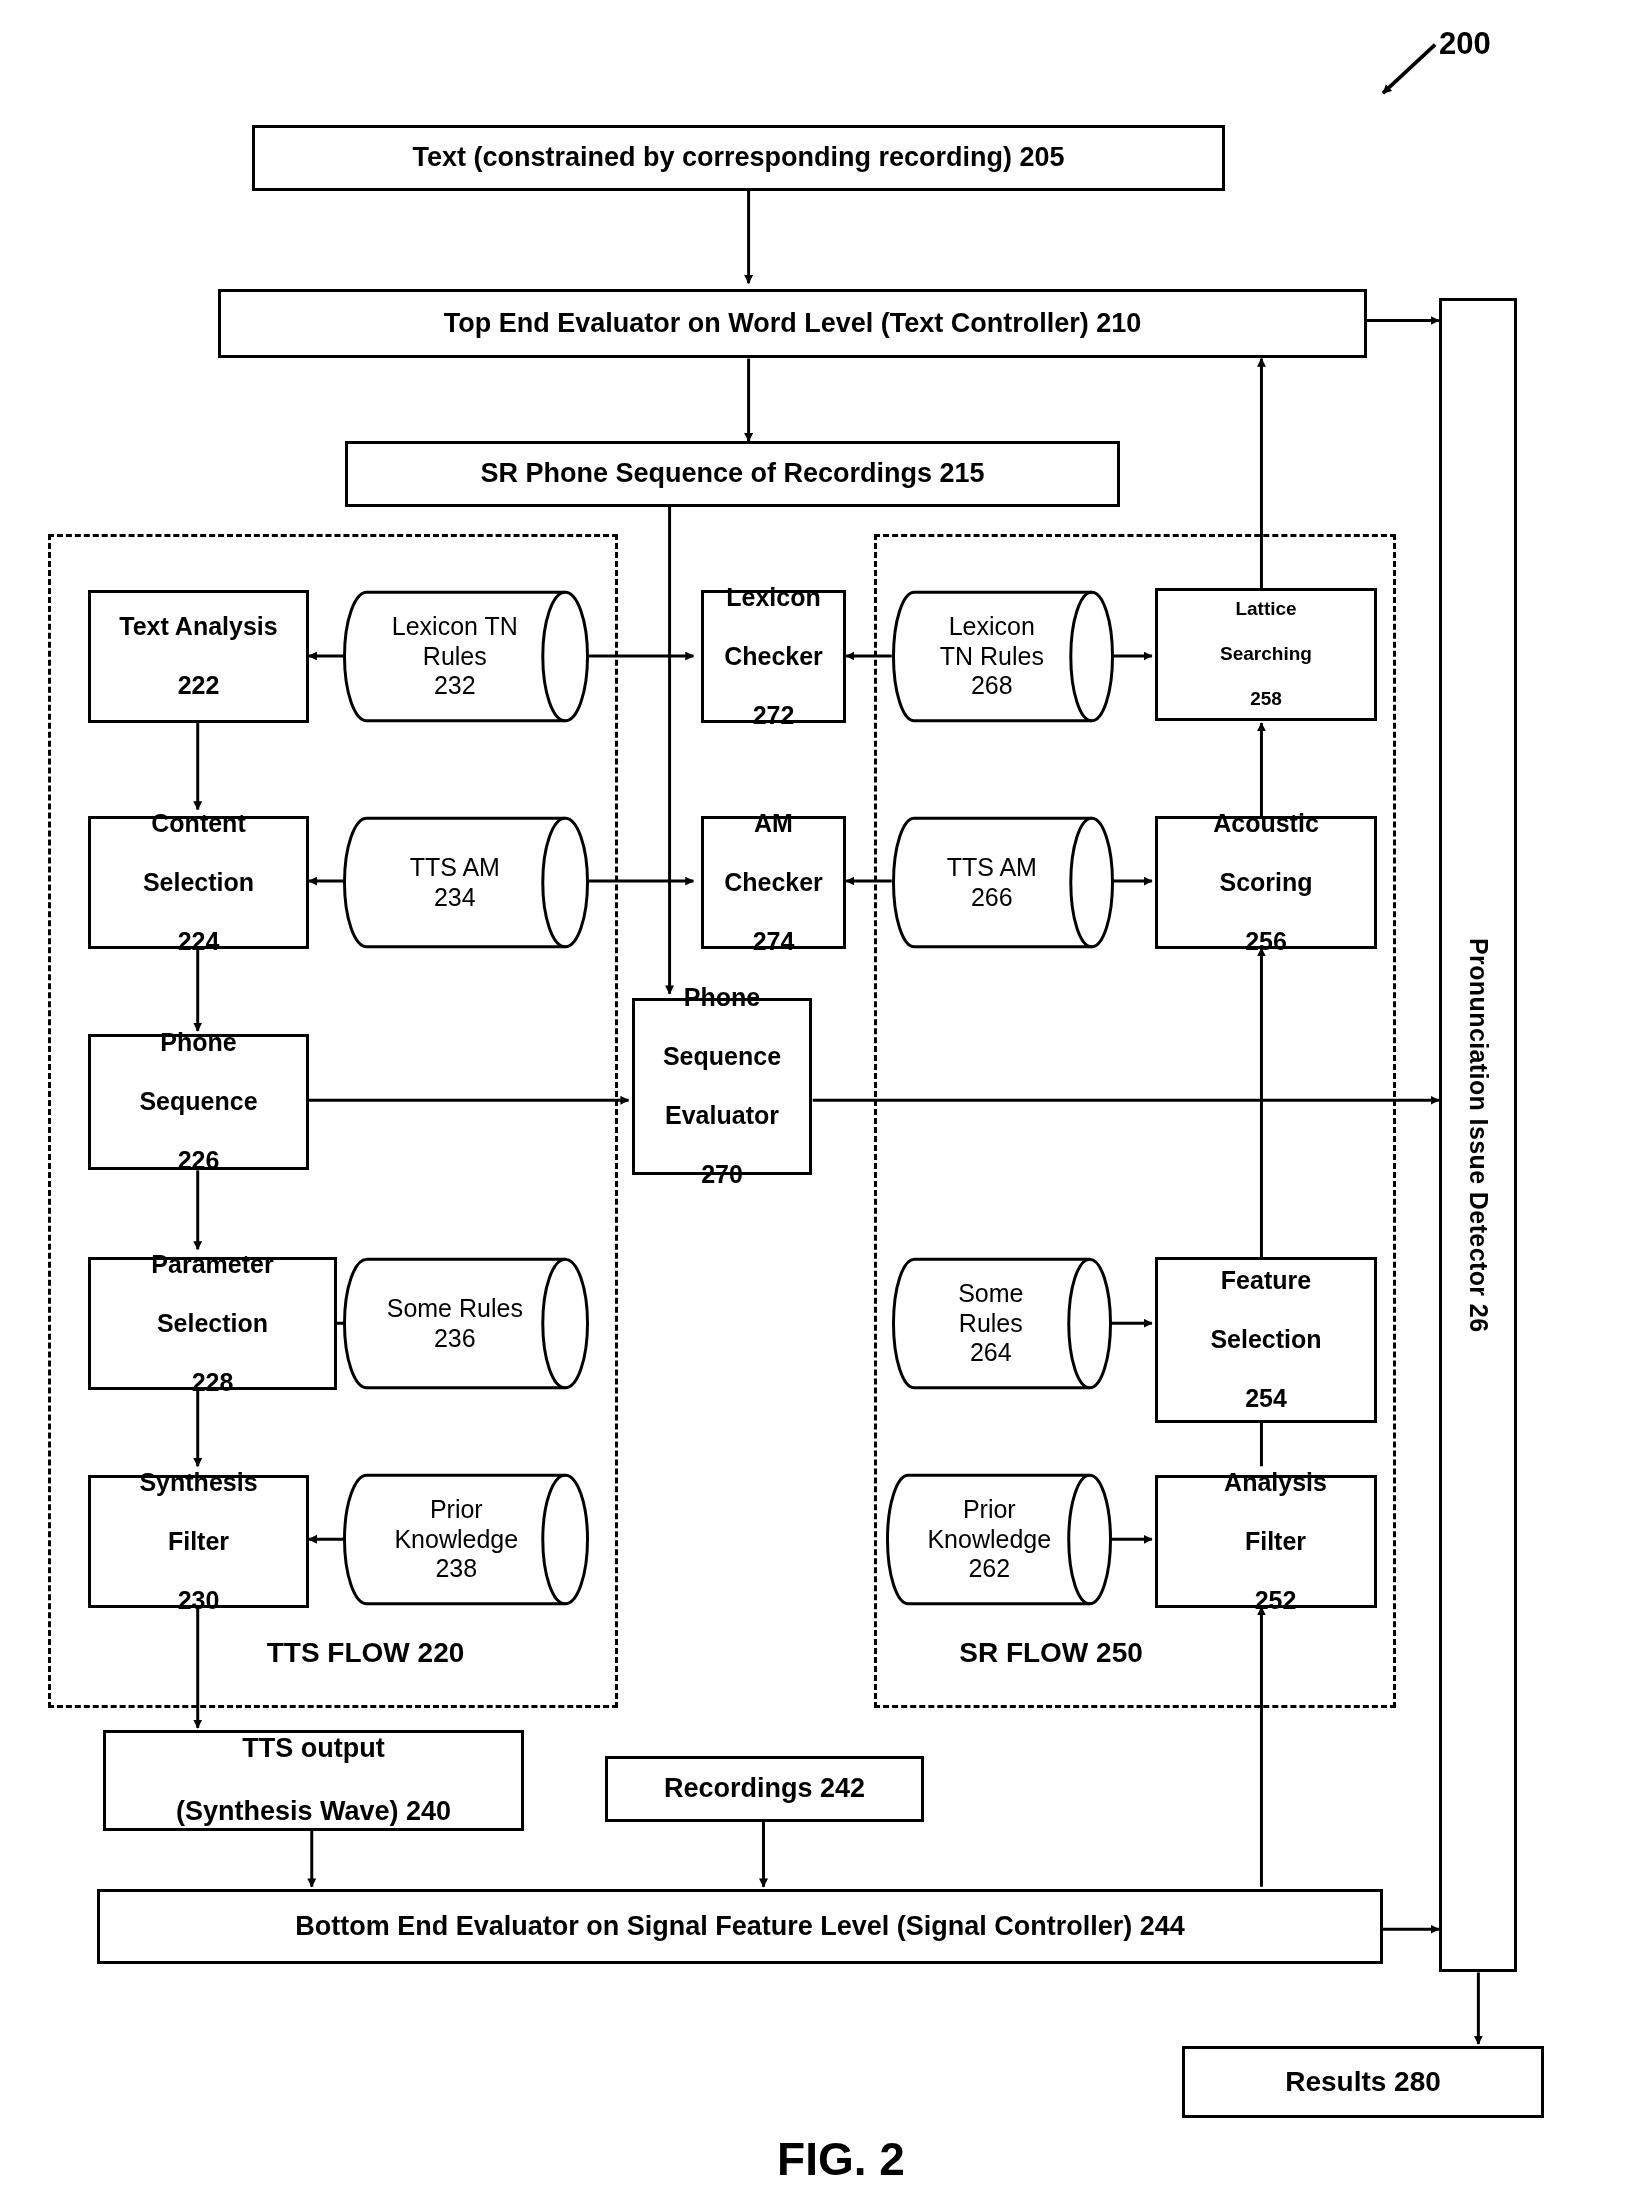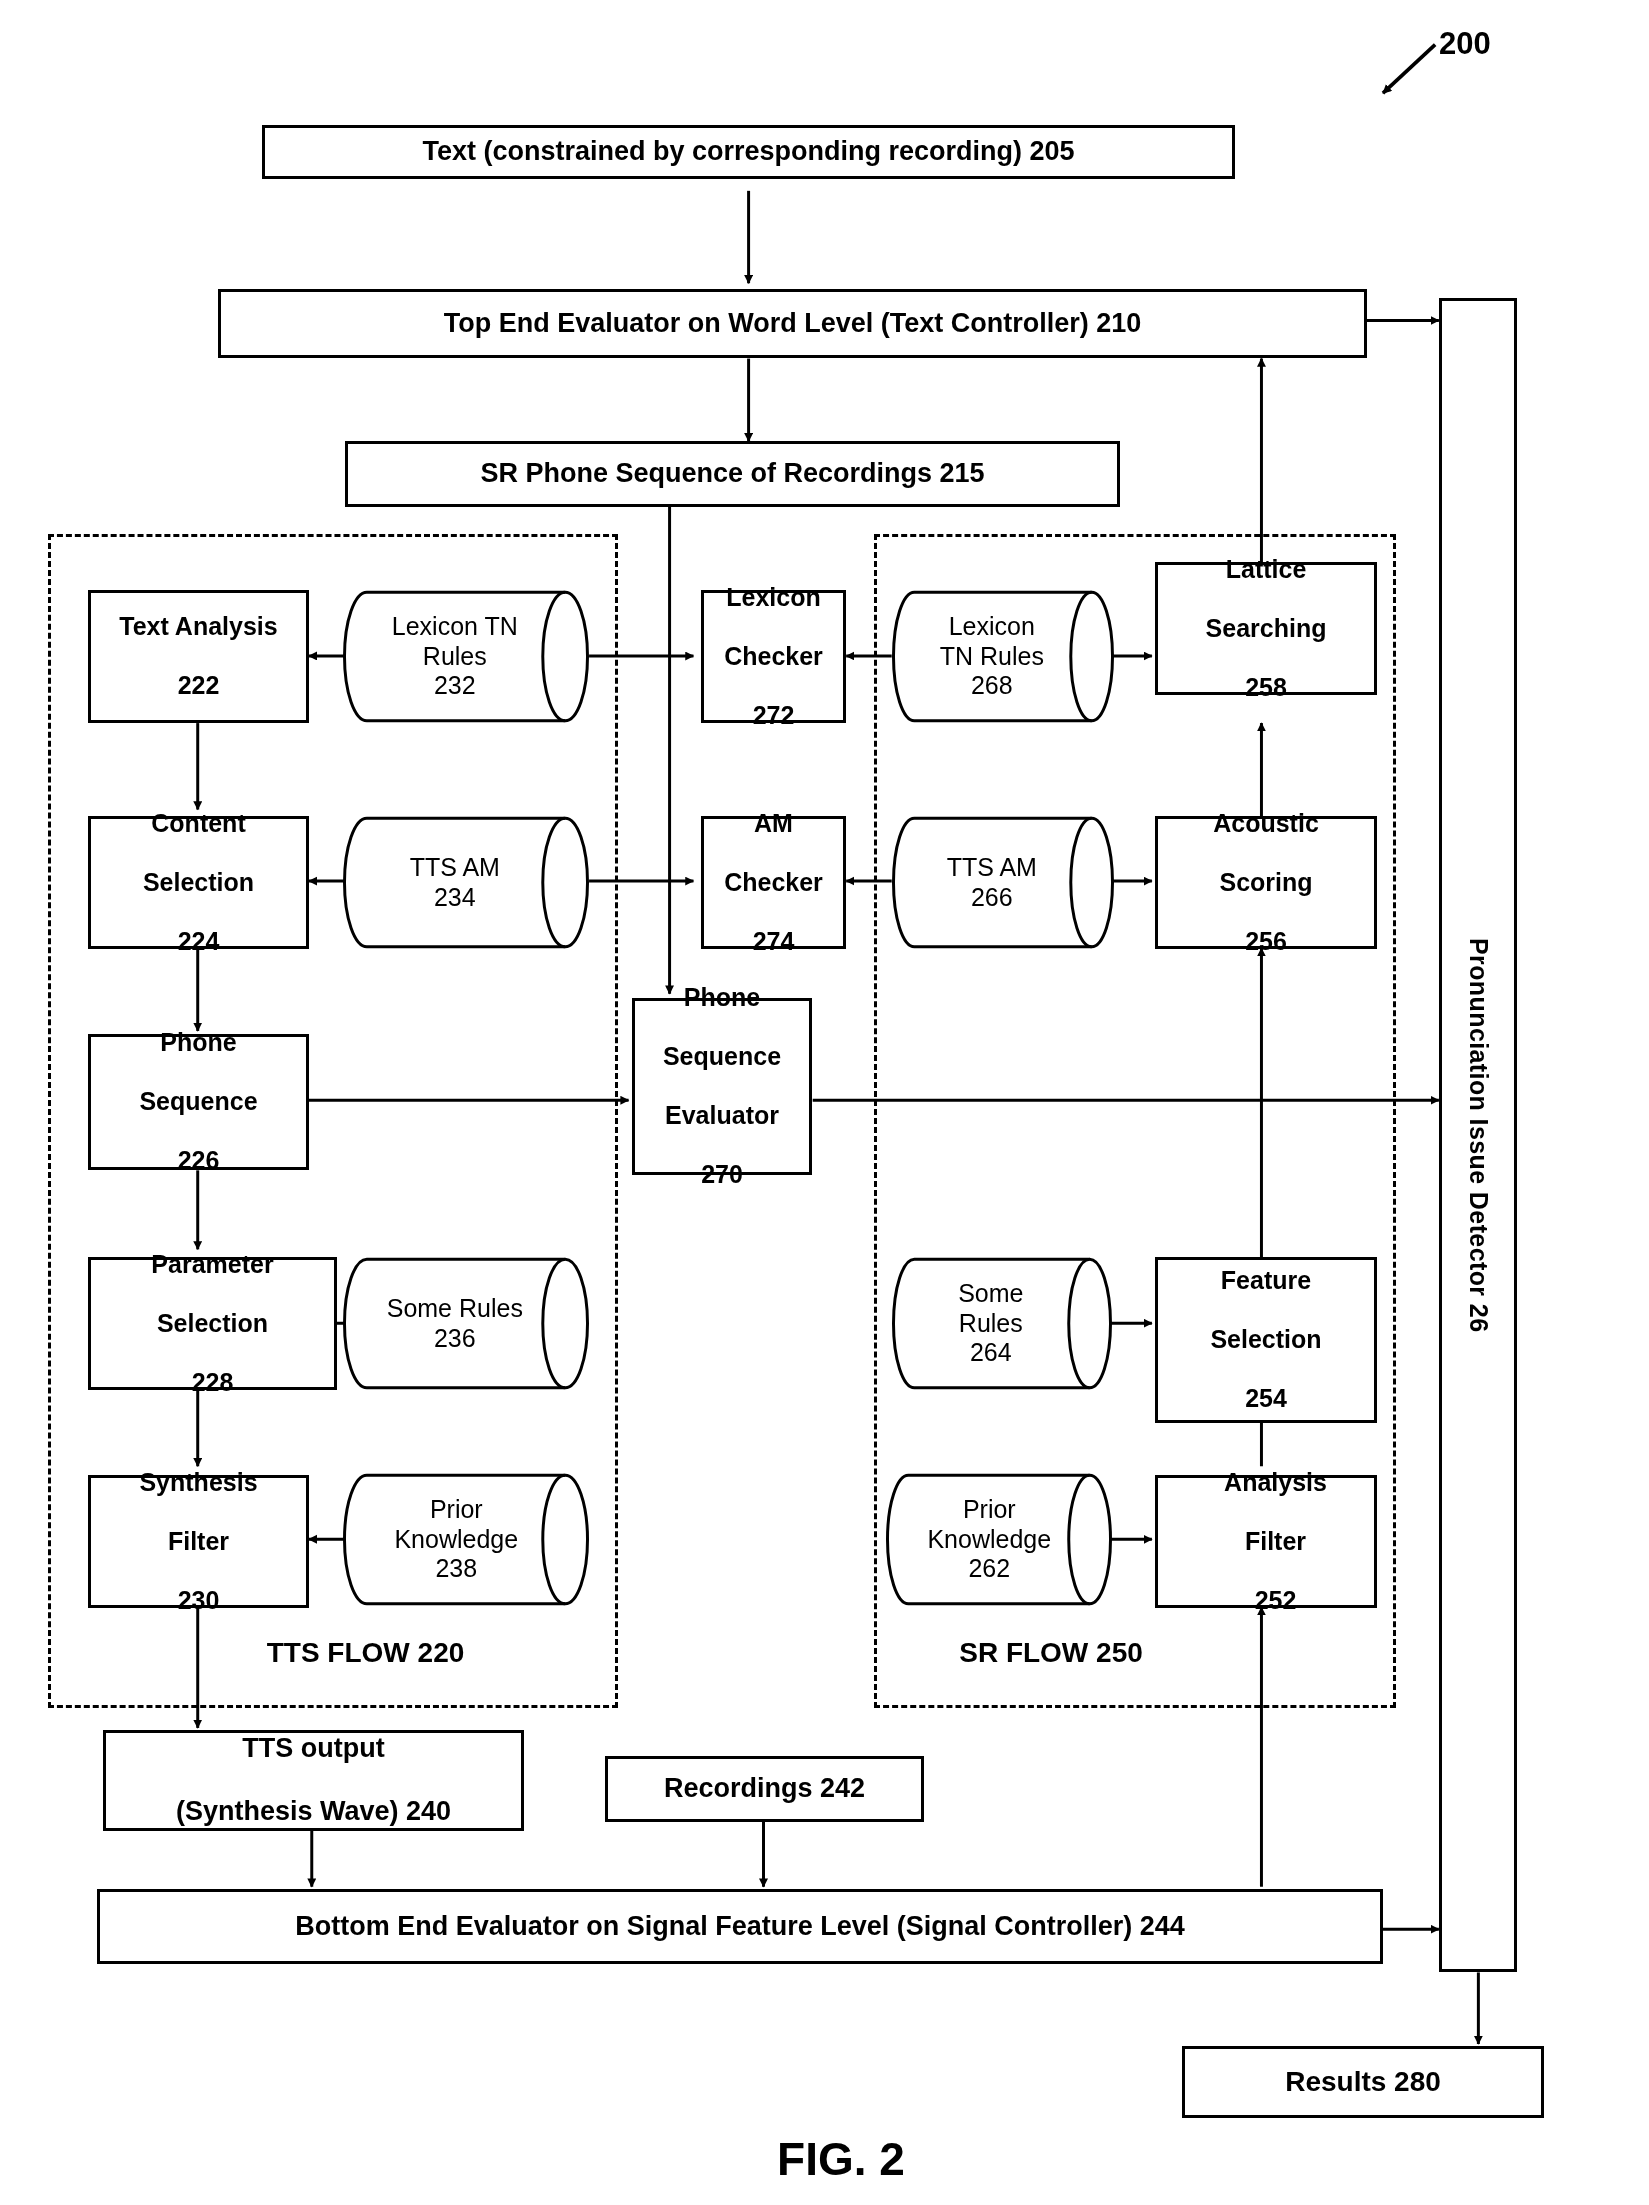--- a/index.html
+++ b/index.html
@@ -194,21 +194,21 @@
       <line x1="1855" y1="2588" x2="1930" y2="2588" marker-end="url(#ah)"></line>
 
       <line x1="1692" y1="2531" x2="1692" y2="2156" marker-end="url(#ah)"></line>
 
       <line x1="1983" y1="2646" x2="1983" y2="2742" marker-end="url(#ah)"></line>
 
       <path d="M1925,60 L1855,125" stroke-width="5" marker-end="url(#ah)"></path>
     </g>
   </svg>
 
-  <div class="node" style="left:262px; top:125px; width:973px; height:54px; font-size:27px;">
+  <div class="node" style="left:252px; top:125px; width:973px; height:66px; font-size:27px;">
     <span>Text (constrained by corresponding recording) 205</span>
   </div>
 
   <div class="node" style="left:218px; top:289px; width:1149px; height:69px; font-size:27px;">
     <span>Top End Evaluator on Word Level (Text Controller) 210</span>
   </div>
 
   <div class="node" style="left:345px; top:441px; width:775px; height:66px; font-size:27px;">
     <span>SR Phone Sequence of Recordings 215</span>
   </div>
@@ -238,21 +238,21 @@
   <div class="cyl" style="left:892px; top:590px; width:222px; height:133px;">
     <svg class="cyl-svg" viewBox="0 0 298 178" preserveAspectRatio="none">
       <path d="M30,3 L268,3 A28,86 0 0 1 268,175 L30,175 A28,86 0 0 1 30,3 Z" fill="#fff" stroke="#000" stroke-width="4"></path>
       <path d="M268,3 A28,86 0 0 0 268,175" fill="none" stroke="#000" stroke-width="4"></path>
     </svg>
     <div class="cyl-text" style="font-size:25px;">
       <span><span>Lexicon</span><br><span>TN Rules</span><br><span>268</span></span>
     </div>
   </div>
 
-  <div class="node" style="left:1155px; top:562px; width:222px; height:133px; font-size:25px;">
+  <div class="node" style="left:1155px; top:588px; width:222px; height:133px; font-size:19px;">
     <span><span>Lattice</span><br><span>Searching</span><br><span>258</span></span>
   </div>
 
   <div class="node" style="left:88px; top:816px; width:221px; height:133px; font-size:25px;">
     <span><span>Content</span><br><span>Selection</span><br><span>224</span></span>
   </div>
 
   <div class="cyl" style="left:343px; top:816px; width:246px; height:133px;">
     <svg class="cyl-svg" viewBox="0 0 330 178" preserveAspectRatio="none">
       <path d="M32,3 L298,3 A30,86 0 0 1 298,175 L32,175 A30,86 0 0 1 32,3 Z" fill="#fff" stroke="#000" stroke-width="4"></path>

